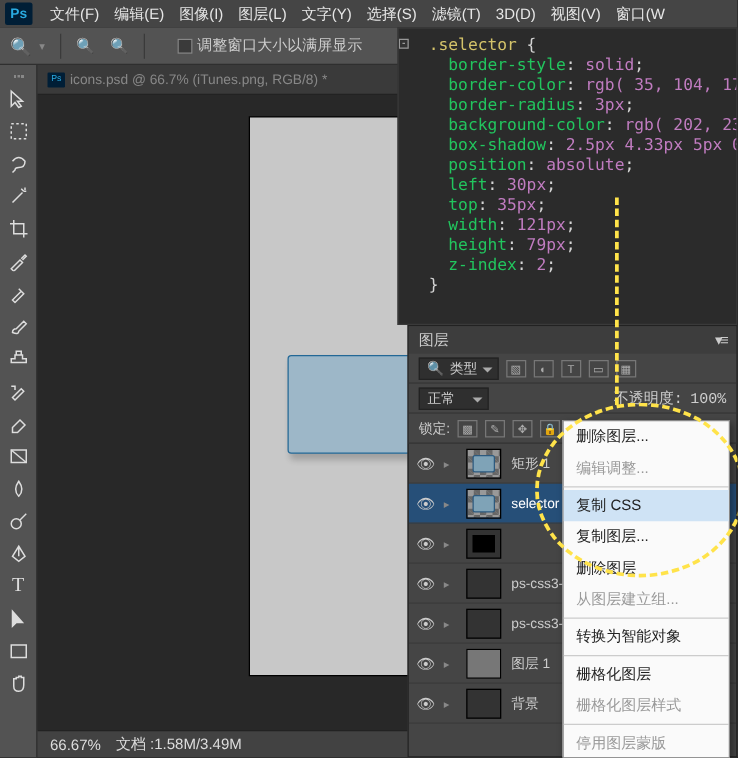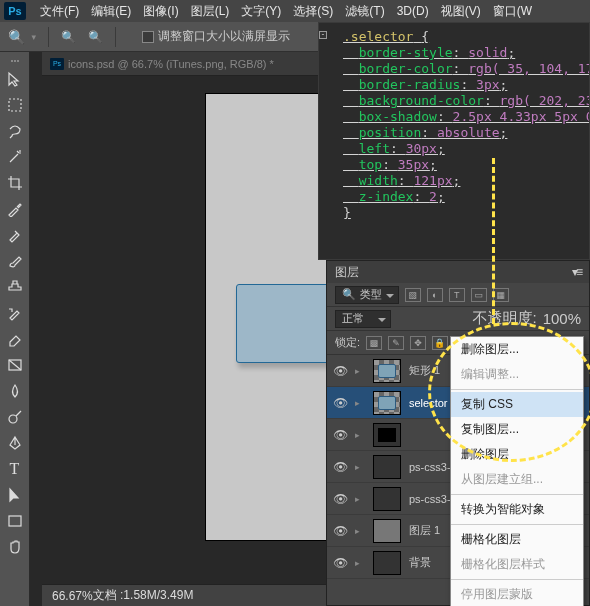--- a/index.html
+++ b/index.html
@@ -82,21 +82,20 @@
     cursor: pointer;
   }
   .tool svg { width: 16px; height: 16px; fill: none; stroke: #ddd; stroke-width: 1.2; }
   .handle { width: 8px; height: 2px; border-top: 2px dotted #888; margin-bottom: 2px;}
   .canvas-area {
     flex: 1;
     background: #282828;
     display: flex;
     flex-direction: column;
     position: relative;
-    padding-left: 12px;
   }
   .doc-tab {
     height: 24px;
     background: #3a3a3a;
     display: flex;
     align-items: center;
     padding: 0 8px;
     color: #888;
     font-size: 11px;
     border-bottom: 1px solid #222;
@@ -138,42 +137,42 @@
   }
   .statusbar {
     height: 22px;
     background: #424242;
     border-top: 1px solid #222;
     display: flex;
     align-items: center;
     padding: 0 10px;
     color: #ddd;
     font-size: 12px;
-    gap: 0;
+    gap: 12px;
     justify-content: space-between;
   }
   
   .code-panel {
     position: absolute;
     top: 22px;
     left: 318px;
     right: 0;
     height: 238px;
     background: #2b2b2b;
     border: 1px solid #3a3a3a;
     font-family: Consolas, monospace;
     font-size: 13px;
     line-height: 16px;
     padding: 6px 8px 6px 10px;
     color: #d4d4d4;
     overflow: hidden;
     z-index: 5;
   }
   .code-panel .minus { position: absolute; left: 0; top: 8px; width: 8px; height: 8px; border: 1px solid #999; background: #333; font-size: 8px; line-height: 6px; text-align: center; color: #ccc;}
-  .cp-line { white-space: pre; padding-left: 14px; text-decoration: underline; }
+  .cp-line { white-space: pre; padding-left: 14px; }
   .tok-sel { color: #d4c36a; }
   .tok-prop { color: #22c55e; }
   .tok-punc { color: #d4d4d4; }
   .tok-val { color: #c07cc0; }
   .tok-brace { color: #d4d4d4; }
 
   
   .layers-panel {
     position: absolute;
     top: 260px;
@@ -283,21 +282,21 @@
   .arrow-line {
     position: absolute;
     top: 158px;
     left: 492px;
     width: 0;
     height: 166px;
     border-left: 3px dashed #ffe34a;
     z-index: 30;
     pointer-events: none;
   }
-  .opacity-label { color: #ccc; font-size: 15px;}
+  .opacity-label { color: #ccc; font-size: 12px; font-family: Liberation Mono, monospace;}
 </style>
 </head>
 <body>
 
 <div class="menubar">
   <div class="ps-logo">Ps</div>
   <div class="menu-item">文件(F)</div>
   <div class="menu-item">编辑(E)</div>
   <div class="menu-item">图像(I)</div>
   <div class="menu-item">图层(L)</div>
@@ -446,20 +445,21 @@
   <div id="code-props">
       <div class="cp-line">  <span class="tok-prop">border-style</span><span class="tok-punc">: </span><span class="tok-val">solid</span><span class="tok-punc">;</span></div>
       <div class="cp-line">  <span class="tok-prop">border-color</span><span class="tok-punc">: </span><span class="tok-val">rgb( 35, 104, 17</span></div>
       <div class="cp-line">  <span class="tok-prop">border-radius</span><span class="tok-punc">: </span><span class="tok-val">3px</span><span class="tok-punc">;</span></div>
       <div class="cp-line">  <span class="tok-prop">background-color</span><span class="tok-punc">: </span><span class="tok-val">rgb( 202, 23</span></div>
       <div class="cp-line">  <span class="tok-prop">box-shadow</span><span class="tok-punc">: </span><span class="tok-val">2.5px 4.33px 5px 0</span></div>
       <div class="cp-line">  <span class="tok-prop">position</span><span class="tok-punc">: </span><span class="tok-val">absolute</span><span class="tok-punc">;</span></div>
       <div class="cp-line">  <span class="tok-prop">left</span><span class="tok-punc">: </span><span class="tok-val">30px</span><span class="tok-punc">;</span></div>
       <div class="cp-line">  <span class="tok-prop">top</span><span class="tok-punc">: </span><span class="tok-val">35px</span><span class="tok-punc">;</span></div>
       <div class="cp-line">  <span class="tok-prop">width</span><span class="tok-punc">: </span><span class="tok-val">121px</span><span class="tok-punc">;</span></div>
+      <div class="cp-line">  <span class="tok-prop">height</span><span class="tok-punc">: </span><span class="tok-val">79px</span><span class="tok-punc">;</span></div>
       <div class="cp-line">  <span class="tok-prop">z-index</span><span class="tok-punc">: </span><span class="tok-val">2</span><span class="tok-punc">;</span></div>
     </div>
   <div class="cp-line"><span class="tok-brace">}</span></div>
 </div>
 
 <div class="layers-panel">
   <div class="lp-tabs">
     <span>图层</span>
     <span style="letter-spacing:-2px;">▾≡</span>
   </div>

